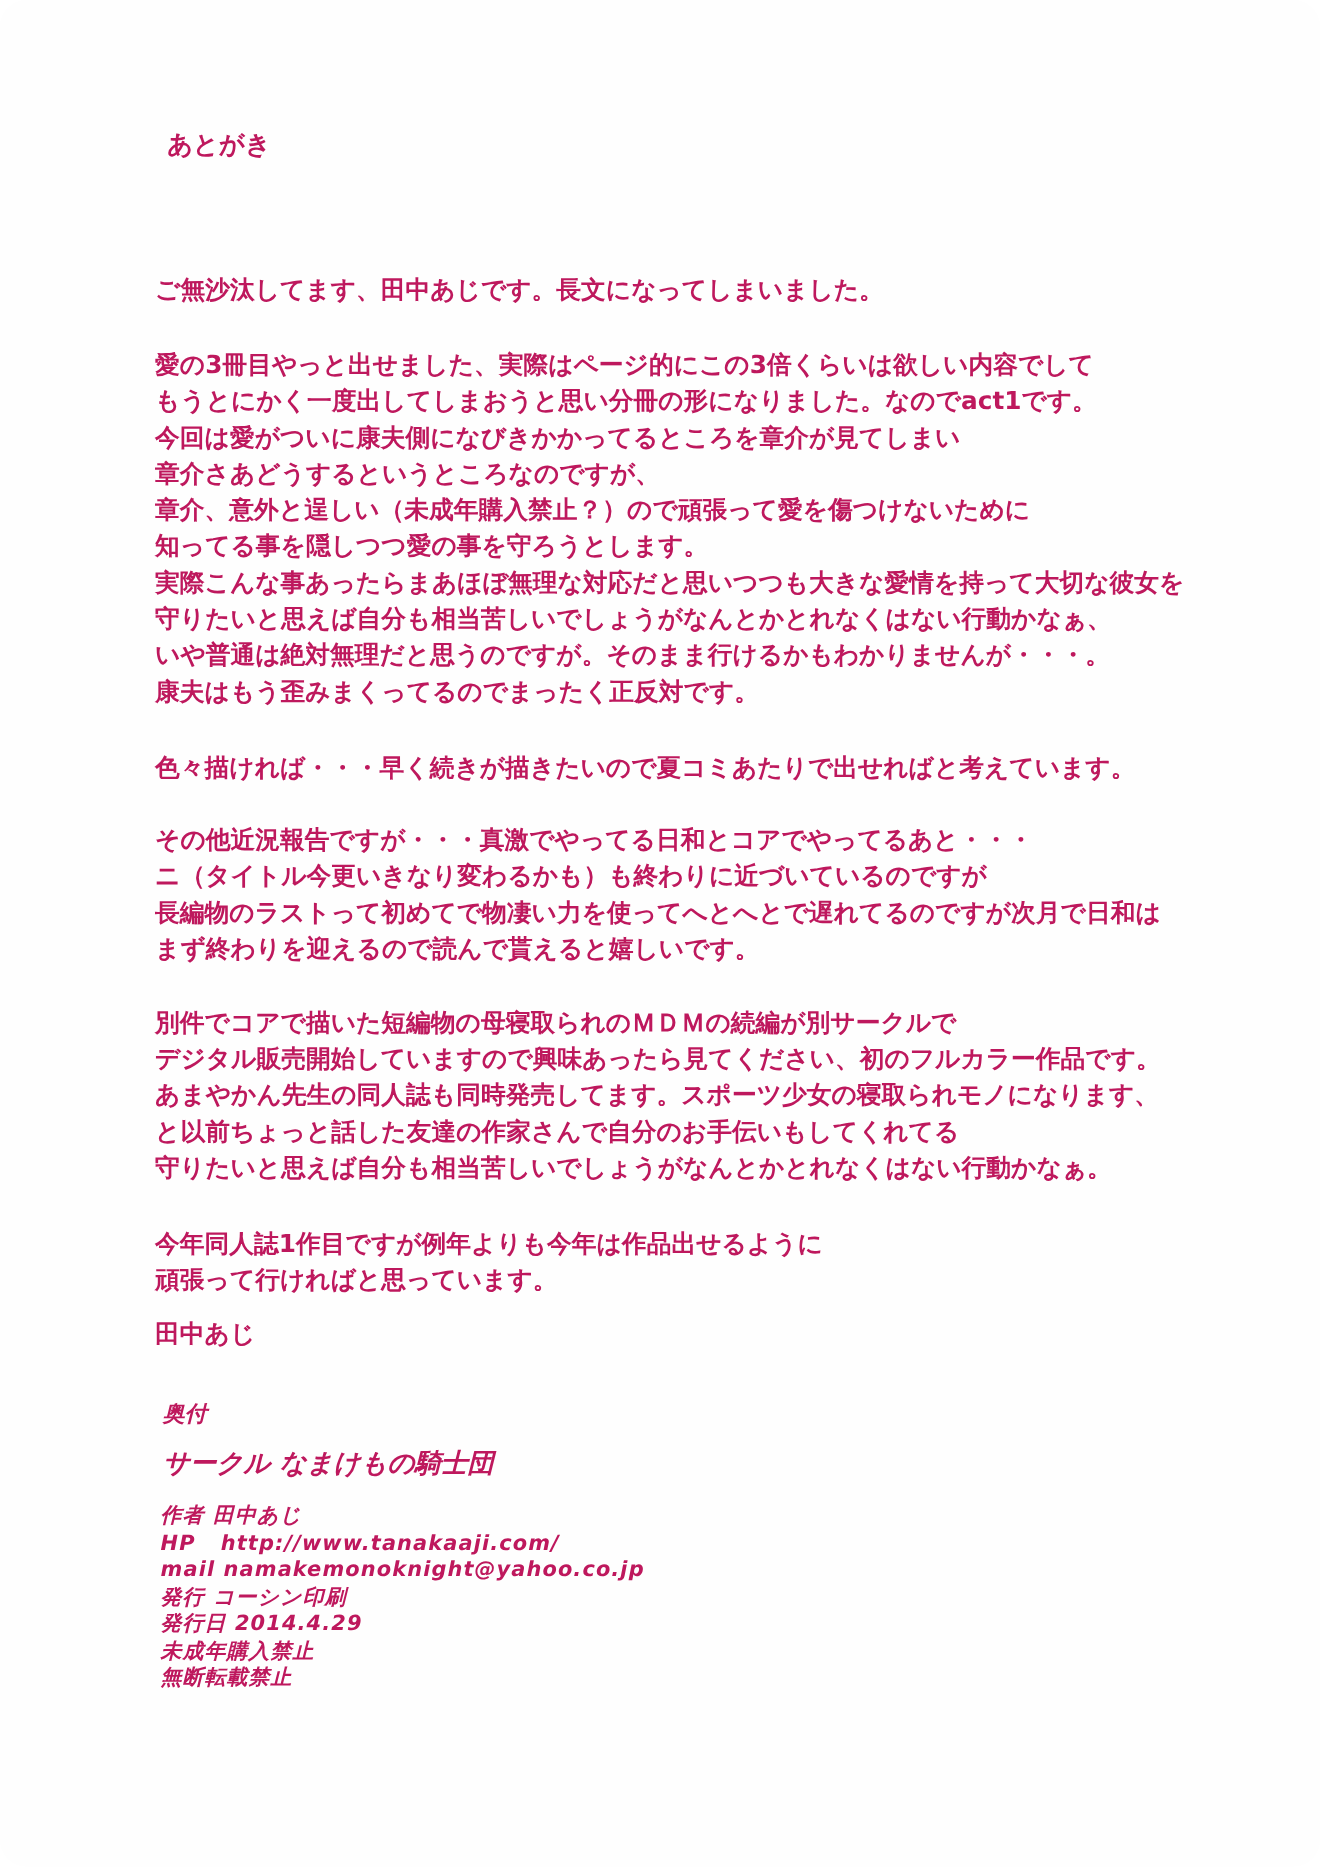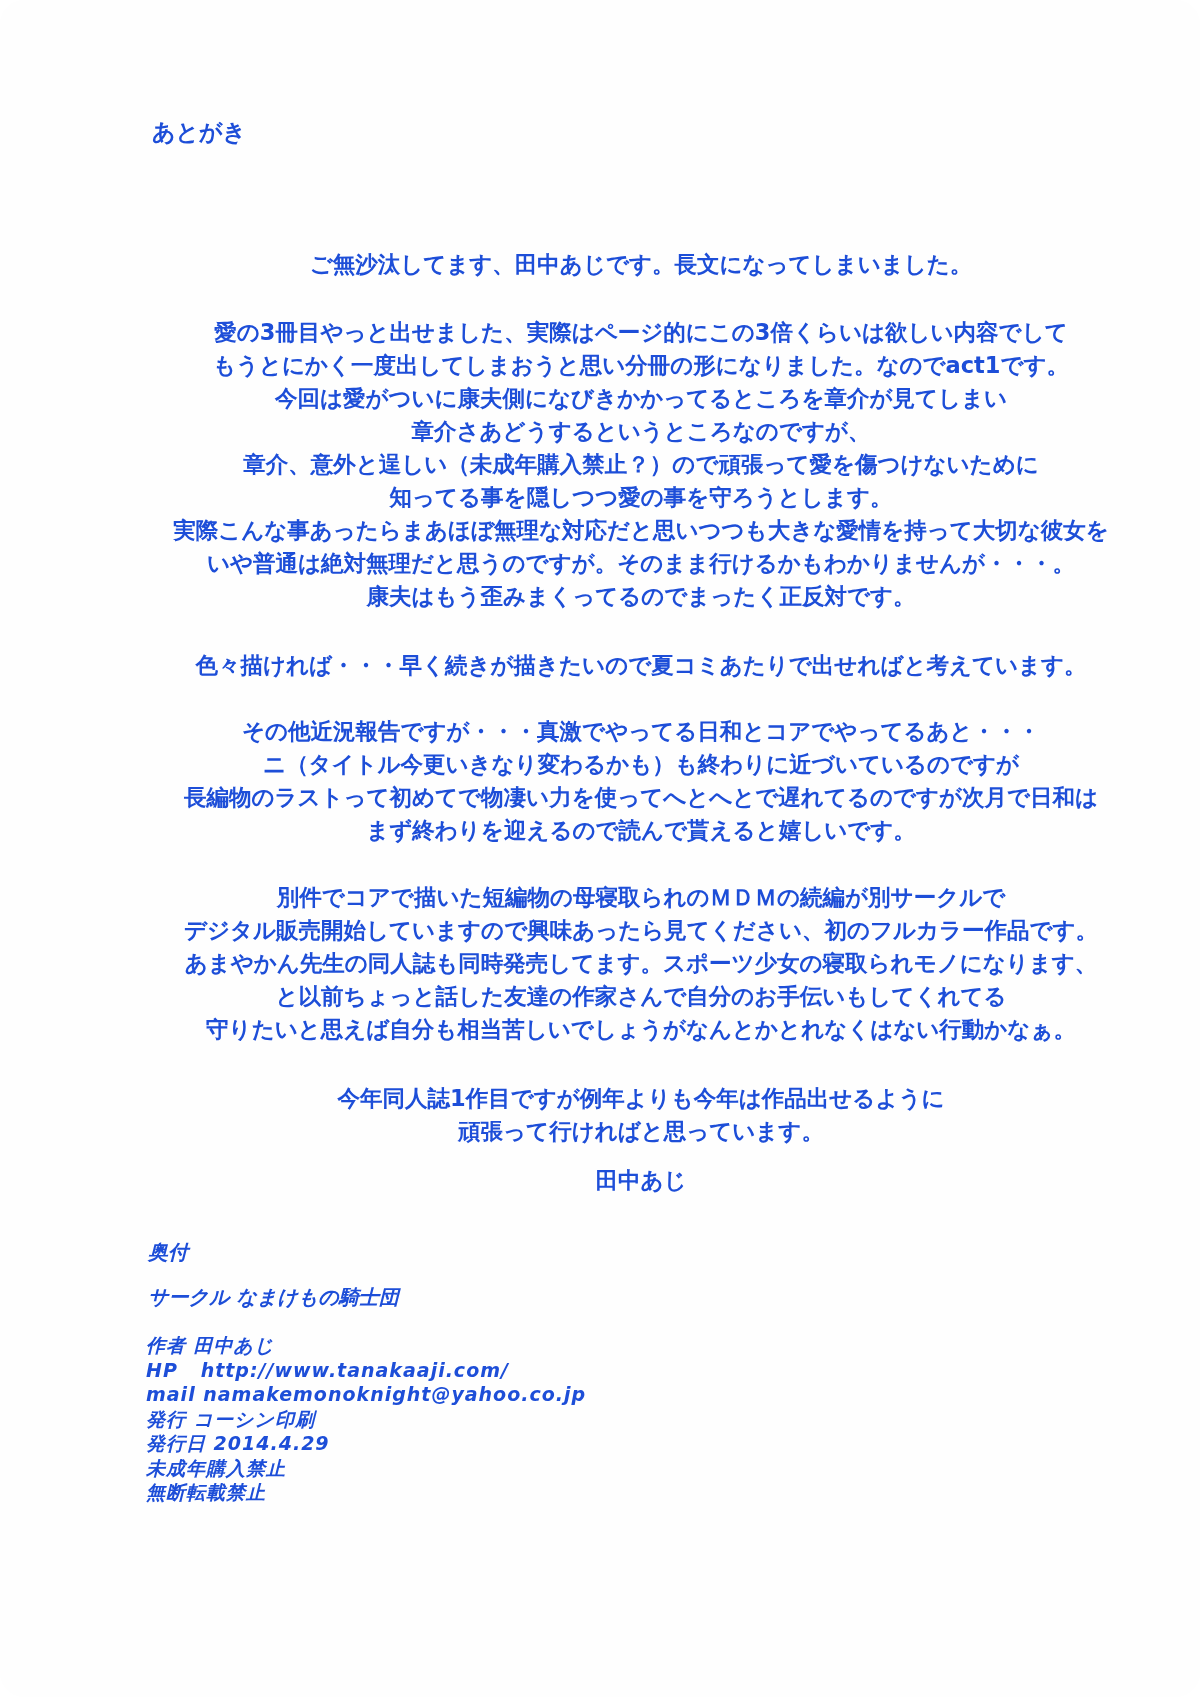--- a/index.html
+++ b/index.html
@@ -7,42 +7,41 @@
     padding: 0;
     background: #ffffff;
   }
   .page {
     position: relative;
     width: 1200px;
     height: 1697px;
     background: #fefefe;
     overflow: hidden;
     font-family: "DejaVu Sans", sans-serif;
-    color: #1d4ed8;
+    color: #be185d;
     border-radius: 24px;
   }
   .content {
     position: absolute;
     left: 141px;
     top: 0;
     width: 1000px;
     padding-top: 116px;
   }
   .title {
     font-size: 23px;
     font-weight: bold;
     line-height: 33px;
     margin: 0 0 0 11px;
   }
   .para {
     font-size: 22.5px;
     font-weight: bold;
     line-height: 33px;
     margin: 0;
-    text-align: center;
   }
   .para .line {
     white-space: nowrap;
   }
   .p-greeting   { margin-top: 99px; }
   .p-story      { margin-top: 35px; }
   .p-nextissue  { margin-top: 36px; }
   .p-status     { margin-top: 33px; }
   .p-digital    { margin-top: 34px; }
   .p-thisyear   { margin-top: 36px; }
@@ -51,21 +50,21 @@
     margin-top: 42px;
     font-weight: bold;
     font-style: italic;
   }
   .col-heading {
     font-size: 20px;
     line-height: 26px;
     margin-left: 7px;
   }
   .col-circle {
-    font-size: 20px;
+    font-size: 24px;
     line-height: 26px;
     margin-top: 19px;
     margin-left: 7px;
   }
   .col-details {
     margin-top: 23px;
     margin-left: 5px;
   }
   .col-details .line {
     font-size: 19px;
@@ -87,20 +86,21 @@
     </div>
 
     <div class="para p-story">
       <div class="line">愛の3冊目やっと出せました、実際はページ的にこの3倍くらいは欲しい内容でして</div>
       <div class="line">もうとにかく一度出してしまおうと思い分冊の形になりました。なのでact1です。</div>
       <div class="line">今回は愛がついに康夫側になびきかかってるところを章介が見てしまい</div>
       <div class="line">章介さあどうするというところなのですが、</div>
       <div class="line">章介、意外と逞しい（未成年購入禁止？）ので頑張って愛を傷つけないために</div>
       <div class="line">知ってる事を隠しつつ愛の事を守ろうとします。</div>
       <div class="line">実際こんな事あったらまあほぼ無理な対応だと思いつつも大きな愛情を持って大切な彼女を</div>
+      <div class="line">守りたいと思えば自分も相当苦しいでしょうがなんとかとれなくはない行動かなぁ、</div>
       <div class="line">いや普通は絶対無理だと思うのですが。そのまま行けるかもわかりませんが・・・。</div>
       <div class="line">康夫はもう歪みまくってるのでまったく正反対です。</div>
     </div>
 
     <div class="para p-nextissue">
       <div class="line">色々描ければ・・・早く続きが描きたいので夏コミあたりで出せればと考えています。</div>
     </div>
 
     <div class="para p-status">
       <div class="line">その他近況報告ですが・・・真激でやってる日和とコアでやってるあと・・・</div>

